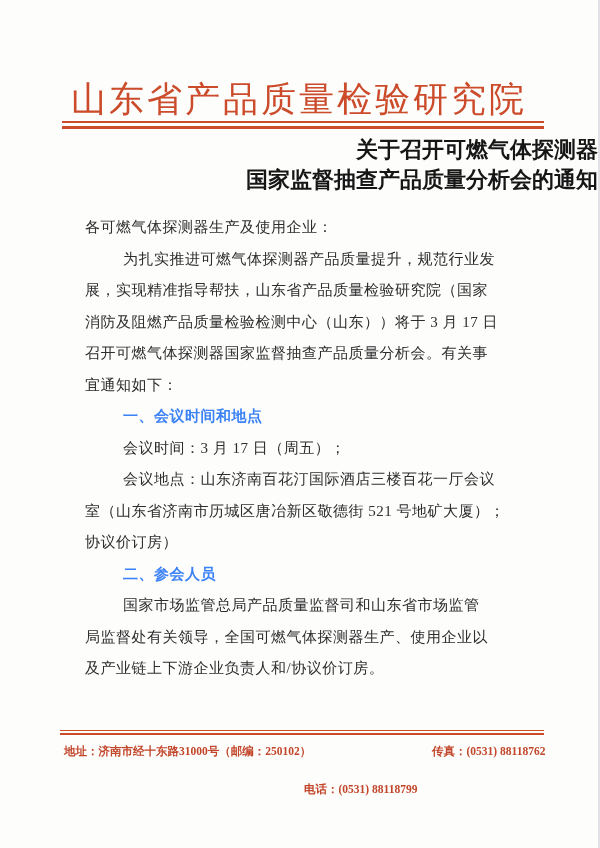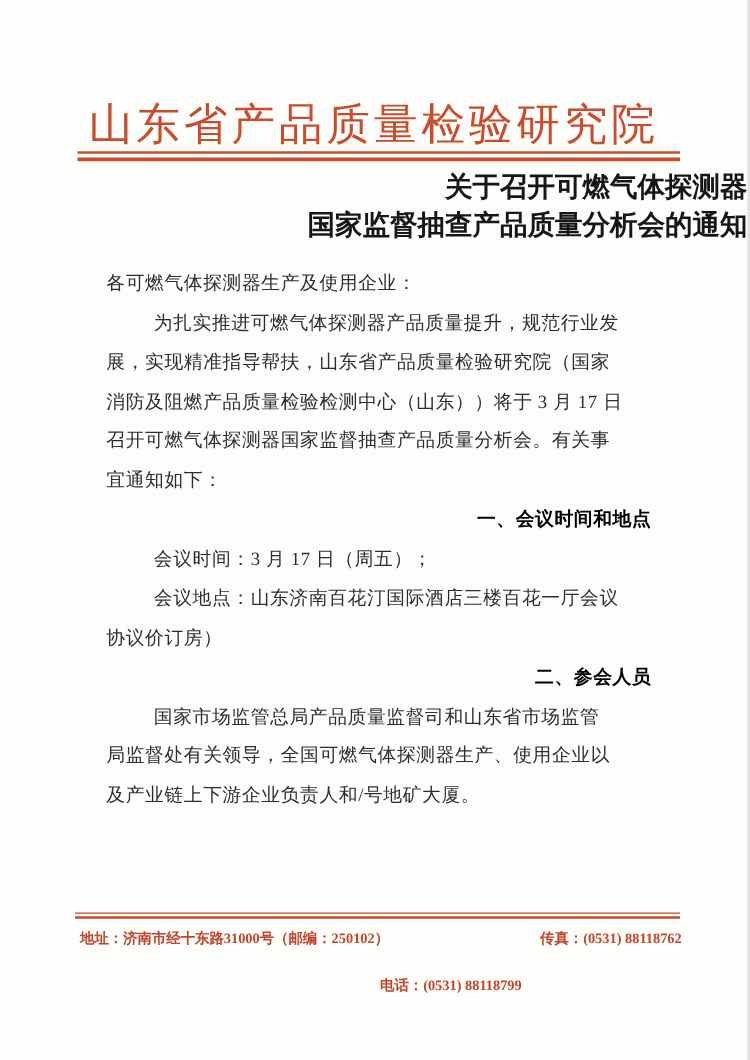--- a/index.html
+++ b/index.html
@@ -45,21 +45,21 @@
     white-space:nowrap;
   }
   .body-text{
     position:absolute;top:212px;left:85px;width:436px;
     font-size:15px;line-height:31.5px;
     color:var(--body-text);
     letter-spacing:0.5px;
   }
   .line{height:31.5px;white-space:nowrap;}
   .indent{padding-left:38px;}
-  .heading{font-weight:bold;color:#000000;text-align:right;}
+  .heading{font-weight:bold;color:#3b82f6;}
   .footer-rule{
     position:absolute;top:730px;left:60px;width:484px;height:2px;
     border-top:1.5px solid var(--accent-red);
     border-bottom:2.5px solid var(--accent-red);
     box-sizing:content-box;
   }
   .footer{
     position:absolute;top:743px;left:64px;width:482px;
     color:var(--footer-red);
     font-weight:bold;
@@ -89,25 +89,26 @@
   <div class="body-text">
     <div class="line">各可燃气体探测器生产及使用企业：</div>
     <div class="line indent">为扎实推进可燃气体探测器产品质量提升，规范行业发</div>
     <div class="line">展，实现精准指导帮扶，山东省产品质量检验研究院（国家</div>
     <div class="line">消防及阻燃产品质量检验检测中心（山东））将于 3 月 17 日</div>
     <div class="line">召开可燃气体探测器国家监督抽查产品质量分析会。有关事</div>
     <div class="line">宜通知如下：</div>
     <div class="line indent heading">一、会议时间和地点</div>
     <div class="line indent">会议时间：3 月 17 日（周五）；</div>
     <div class="line indent">会议地点：山东济南百花汀国际酒店三楼百花一厅会议</div>
+    <div class="line">室（山东省济南市历城区唐冶新区敬德街 521 号地矿大厦）；</div>
     <div class="line">协议价订房）</div>
     <div class="line indent heading">二、参会人员</div>
     <div class="line indent">国家市场监管总局产品质量监督司和山东省市场监管</div>
     <div class="line">局监督处有关领导，全国可燃气体探测器生产、使用企业以</div>
-    <div class="line">及产业链上下游企业负责人和/号地矿大厦。</div>
+    <div class="line">及产业链上下游企业负责人和/协议价订房。</div>
   </div>
 
   <div class="footer-rule"></div>
 
   <div class="footer">
     <div class="f-row">
       <span class="f-col1">地址：济南市经十东路31000号（邮编：250102）</span>
       <span class="f-col2">电话：(0531) 88118799</span>
       <span>传真：(0531) 88118762</span>
     </div>

